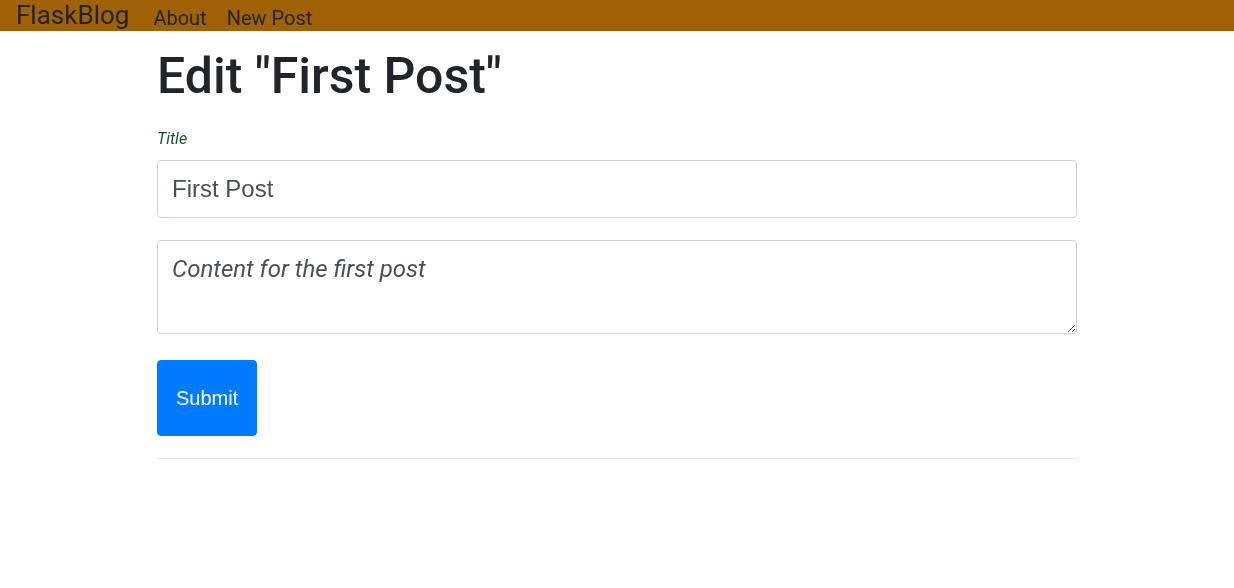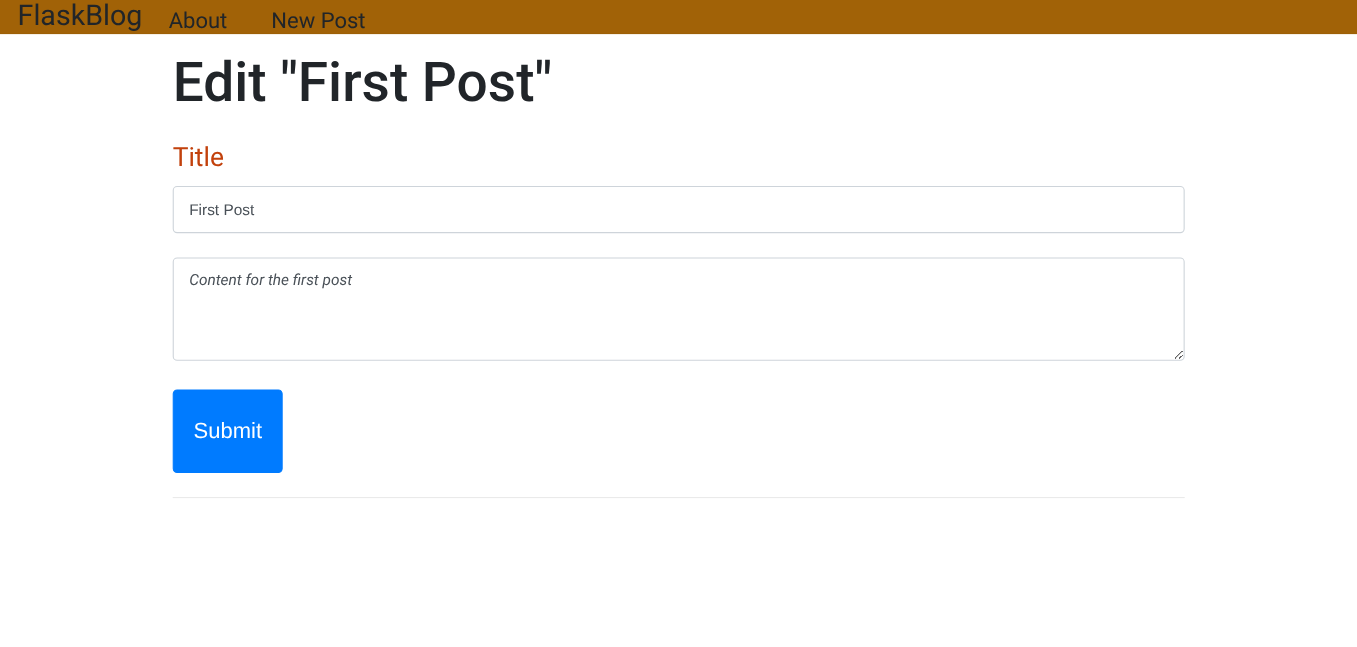--- a/index.html
+++ b/index.html
@@ -22,21 +22,21 @@
     }
     .navbar-brand {
       font-size: 26px;
       font-weight: 400;
       color: #212529;
       text-decoration: none;
       margin-right: 24px;
     }
     .nav-links {
       display: flex;
-      gap: 40px;
+      gap: 20px;
       align-items: center;
     }
     .nav-link {
       font-size: 20px;
       color: #212529;
       text-decoration: none;
     }
     .container {
       max-width: 920px;
       margin: 0 auto;
@@ -47,28 +47,29 @@
       font-weight: 500;
       color: #212529;
       margin-bottom: 24px;
       margin-top: 6px;
     }
     .form-group {
       margin-bottom: 22px;
     }
     .form-label {
       display: block;
-      font-size: 24px;
-      color: #c2410c;
+      font-size: 16px;
+      color: #14532d;
       margin-bottom: 12px;
+      font-style: italic;
     }
     .form-control {
       width: 100%;
       padding: 10px 14px;
-      font-size: 14px;
+      font-size: 24px;
       color: #495057;
       background-color: #fff;
       border: 1px solid #ced4da;
       border-radius: 4px;
       line-height: 1.5;
     }
     textarea.form-control {
       height: 94px;
       resize: vertical;
       font-family: inherit;

